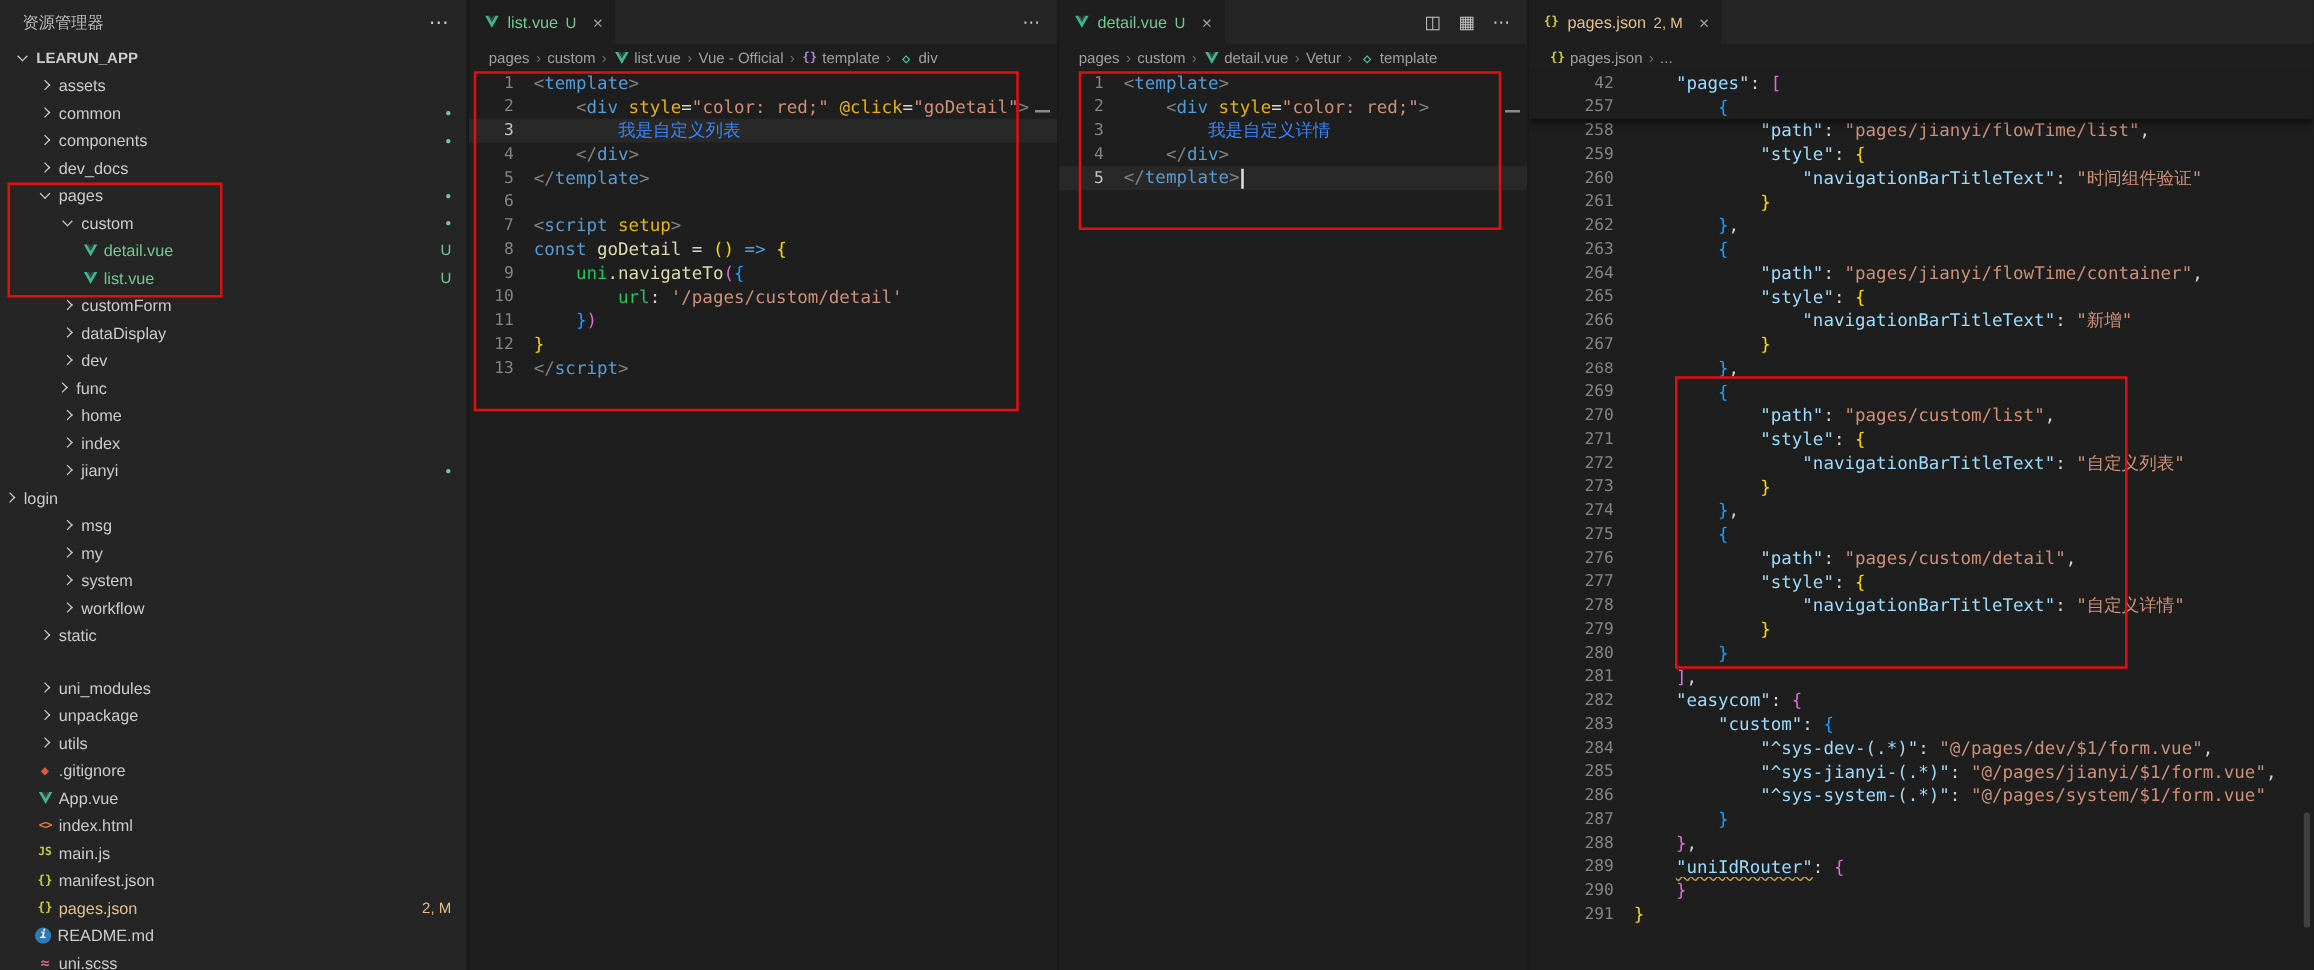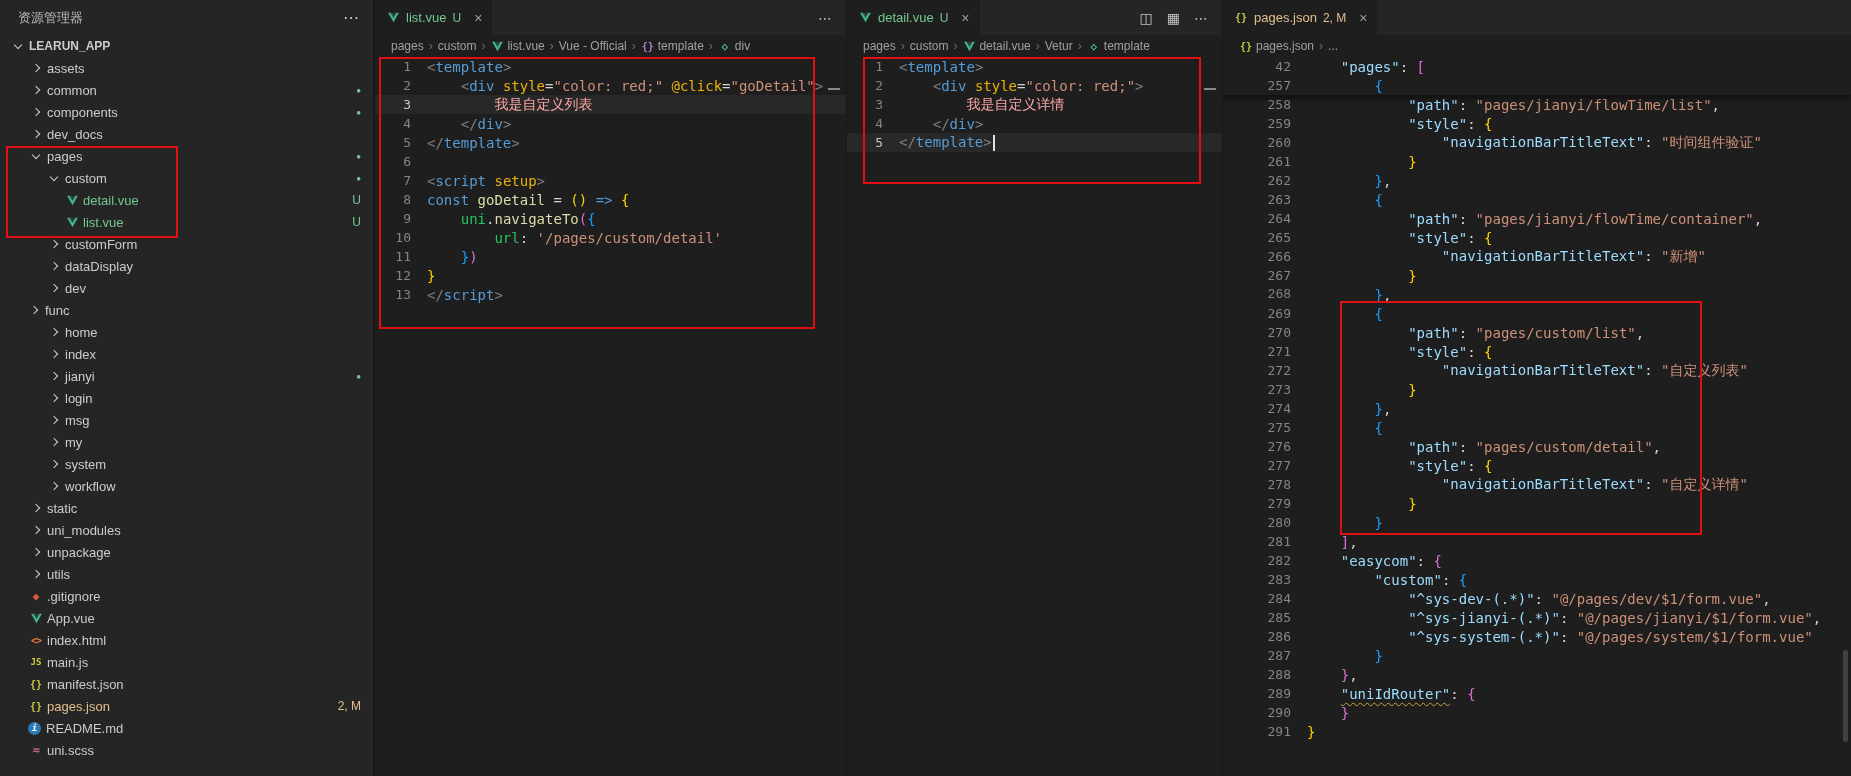--- a/index.html
+++ b/index.html
@@ -56,21 +56,21 @@
   .ln { flex-shrink:0; text-align:right; padding-right:16px; color:#858585; font-size:13px; }
   .cline.cur .ln { color:#c6c6c6; }
   .ltx { white-space:pre; }
   .cursor { display:inline-block; width:2px; height:16px; background:#e0e0e0; margin-left:1px; vertical-align:middle; }
   .sticky { position:relative; z-index:2; background:#1e1e1e; box-shadow:0 3px 5px rgba(0,0,0,0.5); }
   
   .tk-ang { color:#808080; }
   .tk-tag { color:#569cd6; }
   .tk-attr { color:#eab308; }
   .tk-str { color:#ce9178; }
-  .tk-txt { color:#fca5a5; }
+  .tk-txt { color:#3b82f6; }
   .tk-kw { color:#569cd6; }
   .tk-fn { color:#dcdcaa; }
   .tk-var { color:#22c55e; }
   .tk-op { color:#d4d4d4; }
   .tk-key { color:#9cdcfe; }
   .tk-keyw { color:#9cdcfe; text-decoration:underline wavy #c8a53d; text-decoration-thickness:1px; text-underline-offset:3px; }
   .tk-b1 { color:#ffd700; }
   .tk-b2 { color:#da70d6; }
   .tk-b3 { color:#179fff; }
   
@@ -145,38 +145,38 @@
           <span class="lbl">customForm</span>
         </div>
         <div class="trow" style="padding-left: 46px;">
           <span class="chev"></span>
           <span class="lbl">dataDisplay</span>
         </div>
         <div class="trow" style="padding-left: 46px;">
           <span class="chev"></span>
           <span class="lbl">dev</span>
         </div>
-        <div class="trow" style="padding-left: 26px;">
+        <div class="trow" style="padding-left: 42px;">
           <span class="chev"></span>
           <span class="lbl">func</span>
         </div>
         <div class="trow" style="padding-left: 46px;">
           <span class="chev"></span>
           <span class="lbl">home</span>
         </div>
         <div class="trow" style="padding-left: 46px;">
           <span class="chev"></span>
           <span class="lbl">index</span>
         </div>
         <div class="trow" style="padding-left: 46px;">
           <span class="chev"></span>
           <span class="lbl">jianyi</span>
           <span class="badge dot">●</span>
         </div>
-        <div class="trow" style="padding-left: 46px; align-items: center;">
+        <div class="trow" style=" align-items: center;">
           <span class="chev"></span>
           <span class="lbl">login</span>
         </div>
         <div class="trow" style="padding-left: 46px;">
           <span class="chev"></span>
           <span class="lbl">msg</span>
         </div>
         <div class="trow" style="padding-left: 46px;">
           <span class="chev"></span>
           <span class="lbl">my</span>
@@ -186,21 +186,21 @@
           <span class="lbl">system</span>
         </div>
         <div class="trow" style="padding-left: 46px;">
           <span class="chev"></span>
           <span class="lbl">workflow</span>
         </div>
         <div class="trow" style="padding-left: 28px;">
           <span class="chev"></span>
           <span class="lbl">static</span>
         </div>
-        <div class="trow" style="padding-left: 28px;">
+        <div class="trow" style="padding-left: 28px; margin-top: 20px;">
           <span class="chev"></span>
           <span class="lbl">uni_modules</span>
         </div>
         <div class="trow" style="padding-left: 28px;">
           <span class="chev"></span>
           <span class="lbl">unpackage</span>
         </div>
         <div class="trow" style="padding-left: 28px;">
           <span class="chev"></span>
           <span class="lbl">utils</span>

